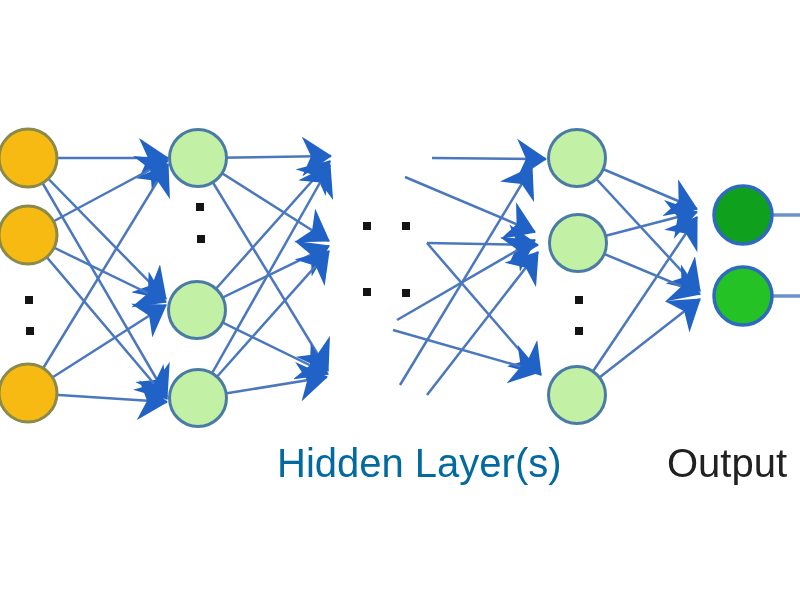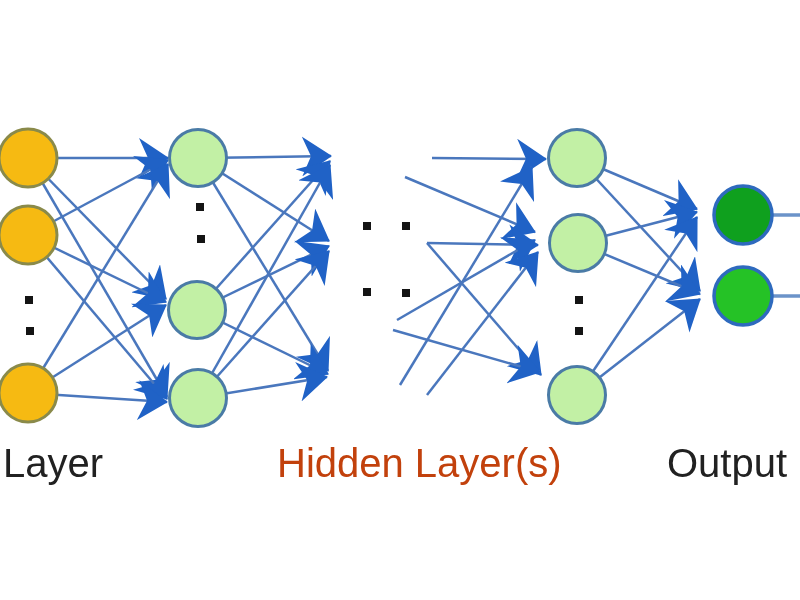--- a/index.html
+++ b/index.html
@@ -91,16 +91,15 @@
         <circle cx="197" cy="310" r="28.5" fill="#c2f0a5" stroke="#4a7ba6" stroke-width="3"></circle>
         <circle cx="198" cy="398" r="28.5" fill="#c2f0a5" stroke="#4a7ba6" stroke-width="3"></circle>
         <circle cx="577" cy="158" r="28.5" fill="#c2f0a5" stroke="#4a7ba6" stroke-width="3"></circle>
         <circle cx="578" cy="243" r="28.5" fill="#c2f0a5" stroke="#4a7ba6" stroke-width="3"></circle>
         <circle cx="577" cy="395" r="28.5" fill="#c2f0a5" stroke="#4a7ba6" stroke-width="3"></circle>
         <circle cx="743" cy="215" r="29" fill="#0fa01e" stroke="#2e6abe" stroke-width="3.5"></circle>
         <circle cx="743" cy="296" r="29" fill="#25c226" stroke="#2e6abe" stroke-width="3.5"></circle>
       </g>
   </svg>
 
-  <div class="layer-label" id="lbl-input" style="color: rgb(33, 33, 33);">Layer</div>
-  <div class="layer-label" id="lbl-hidden" style="color: #c2410c;">Hidden Layer(s)</div>
+  <div class="layer-label" id="lbl-hidden" style="color: #0369a1;">Hidden Layer(s)</div>
   <div class="layer-label" id="lbl-output" style="color: rgb(33, 33, 33);">Output Layer</div>
 </div>
 
 </body></html>

